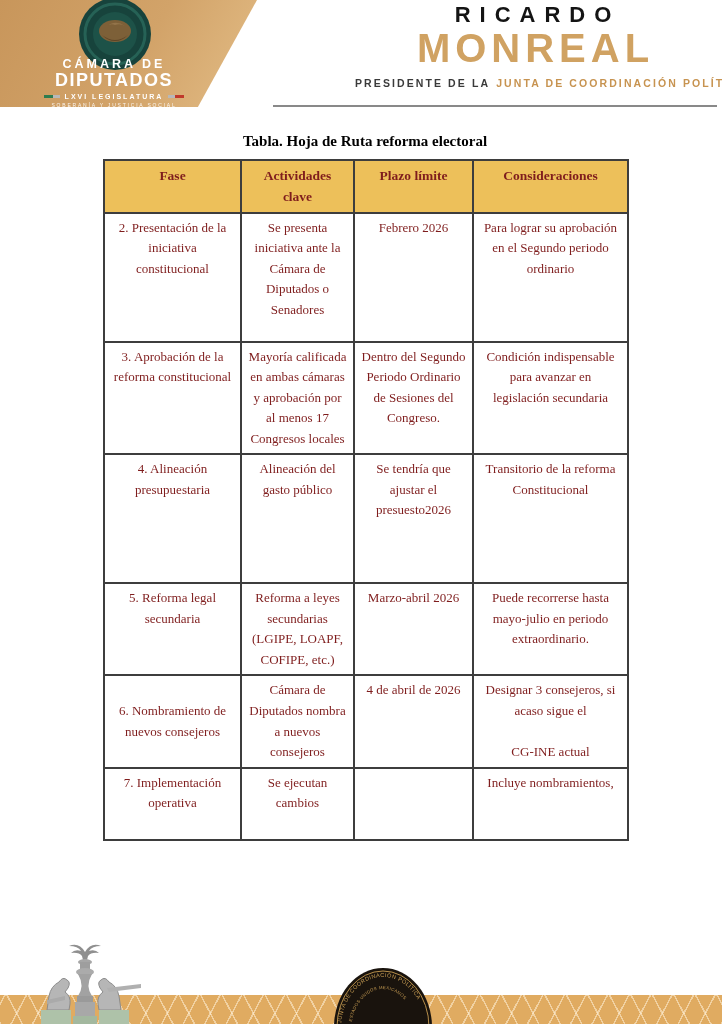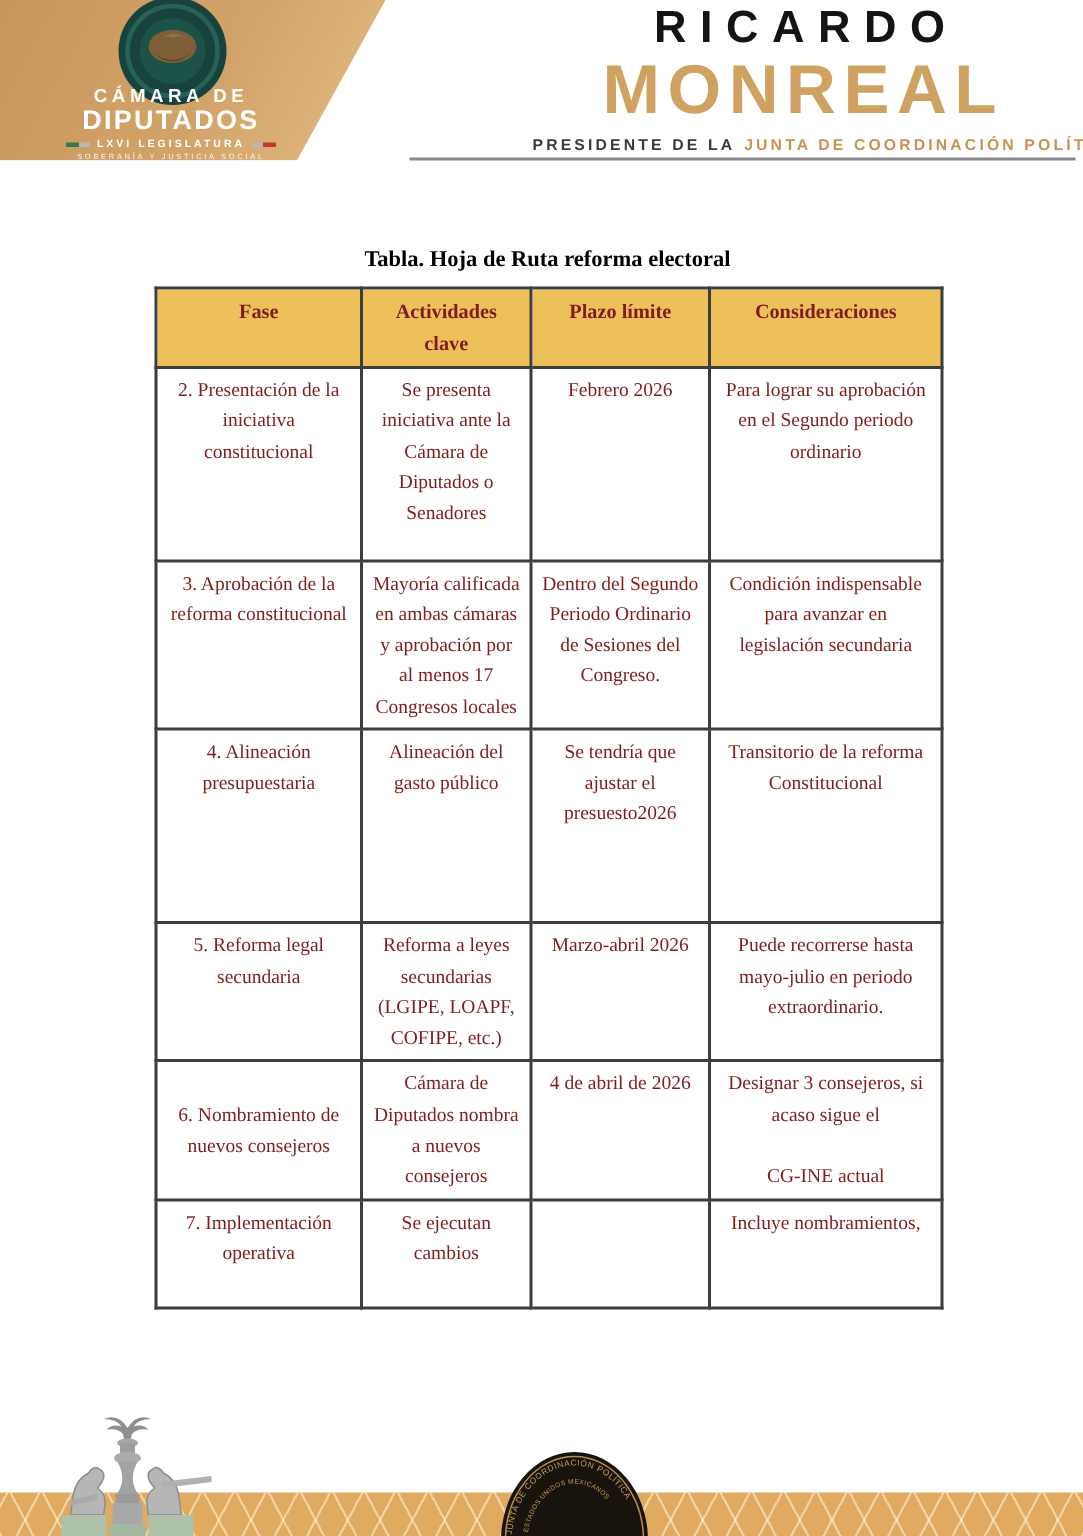--- a/index.html
+++ b/index.html
@@ -23,30 +23,30 @@
   .logo-line2 { font-size:18px; font-weight:800; letter-spacing:1.5px; margin-top:-1px; }
   .logo-leg { display:flex; align-items:center; justify-content:center; gap:5px; margin-top:2px; }
   .logo-leg span.txt { font-size:7px; font-weight:700; letter-spacing:2px; }
   .dash { width:16px; height:3px; display:inline-block; }
   .dash-l { background:linear-gradient(90deg,#2e7d4f 55%,#b8b8b8 55%); }
   .dash-r { background:linear-gradient(90deg,#b8b8b8 45%,#c0392b 45%); }
   .logo-motto { font-size:5px; letter-spacing:1.8px; margin-top:2px; opacity:.9; }
 
   .name-block { position:absolute; top:2px; left:355px; width:356px; text-align:center;
     font-family:"Liberation Sans","DejaVu Sans",sans-serif; }
-  .name-first { font-size:30px; font-weight:700; letter-spacing:9px; color:#141414; text-indent:9px; }
-  .name-last  { font-size:46px; font-weight:700; letter-spacing:5px; color:#d0a262; line-height:1.0; margin-top:0px; text-indent:5px; }
+  .name-first { font-size:22px; font-weight:700; letter-spacing:9px; color:#141414; text-indent:9px; }
+  .name-last  { font-size:40px; font-weight:700; letter-spacing:5px; color:#d0a262; line-height:1.0; margin-top:0px; text-indent:5px; }
   .subtitle { margin-top:9px; font-size:10.5px; font-weight:600; letter-spacing:2.1px; white-space:nowrap; }
   .subtitle .pre { color:#3a3a3a; margin-right:6px; }
   .subtitle .hl  { color:#c79350; }
   .head-rule { position:absolute; top:105px; left:273px; width:444px; height:2px; background:#898989; }
 
   
   .main { position:absolute; left:103px; top:133px; width:524px; }
-  .table-caption { text-align:center; font-size:15px; font-weight:700; color:#000; margin-bottom:9px;margin-top:32px; }
+  .table-caption { text-align:center; font-size:15px; font-weight:700; color:#000; margin-bottom:9px; }
   table.roadmap { border-collapse:collapse; table-layout:fixed; width:524px; }
   .roadmap th, .roadmap td {
     border:2px solid #3d3d3d; text-align:center; vertical-align:top;
     padding:4px 6px; font-size:13px; line-height:1.58; color:#7f1d1d;
     white-space:pre-line; overflow:hidden;
   }
   .roadmap th { background:#edc05a; font-weight:700; font-size:13.5px; height:46px; }
   .roadmap tbody tr:nth-child(1) td { height:129px; }
   .roadmap tbody tr:nth-child(2) td { height:104px; }
   .roadmap tbody tr:nth-child(3) td { height:129px; }

